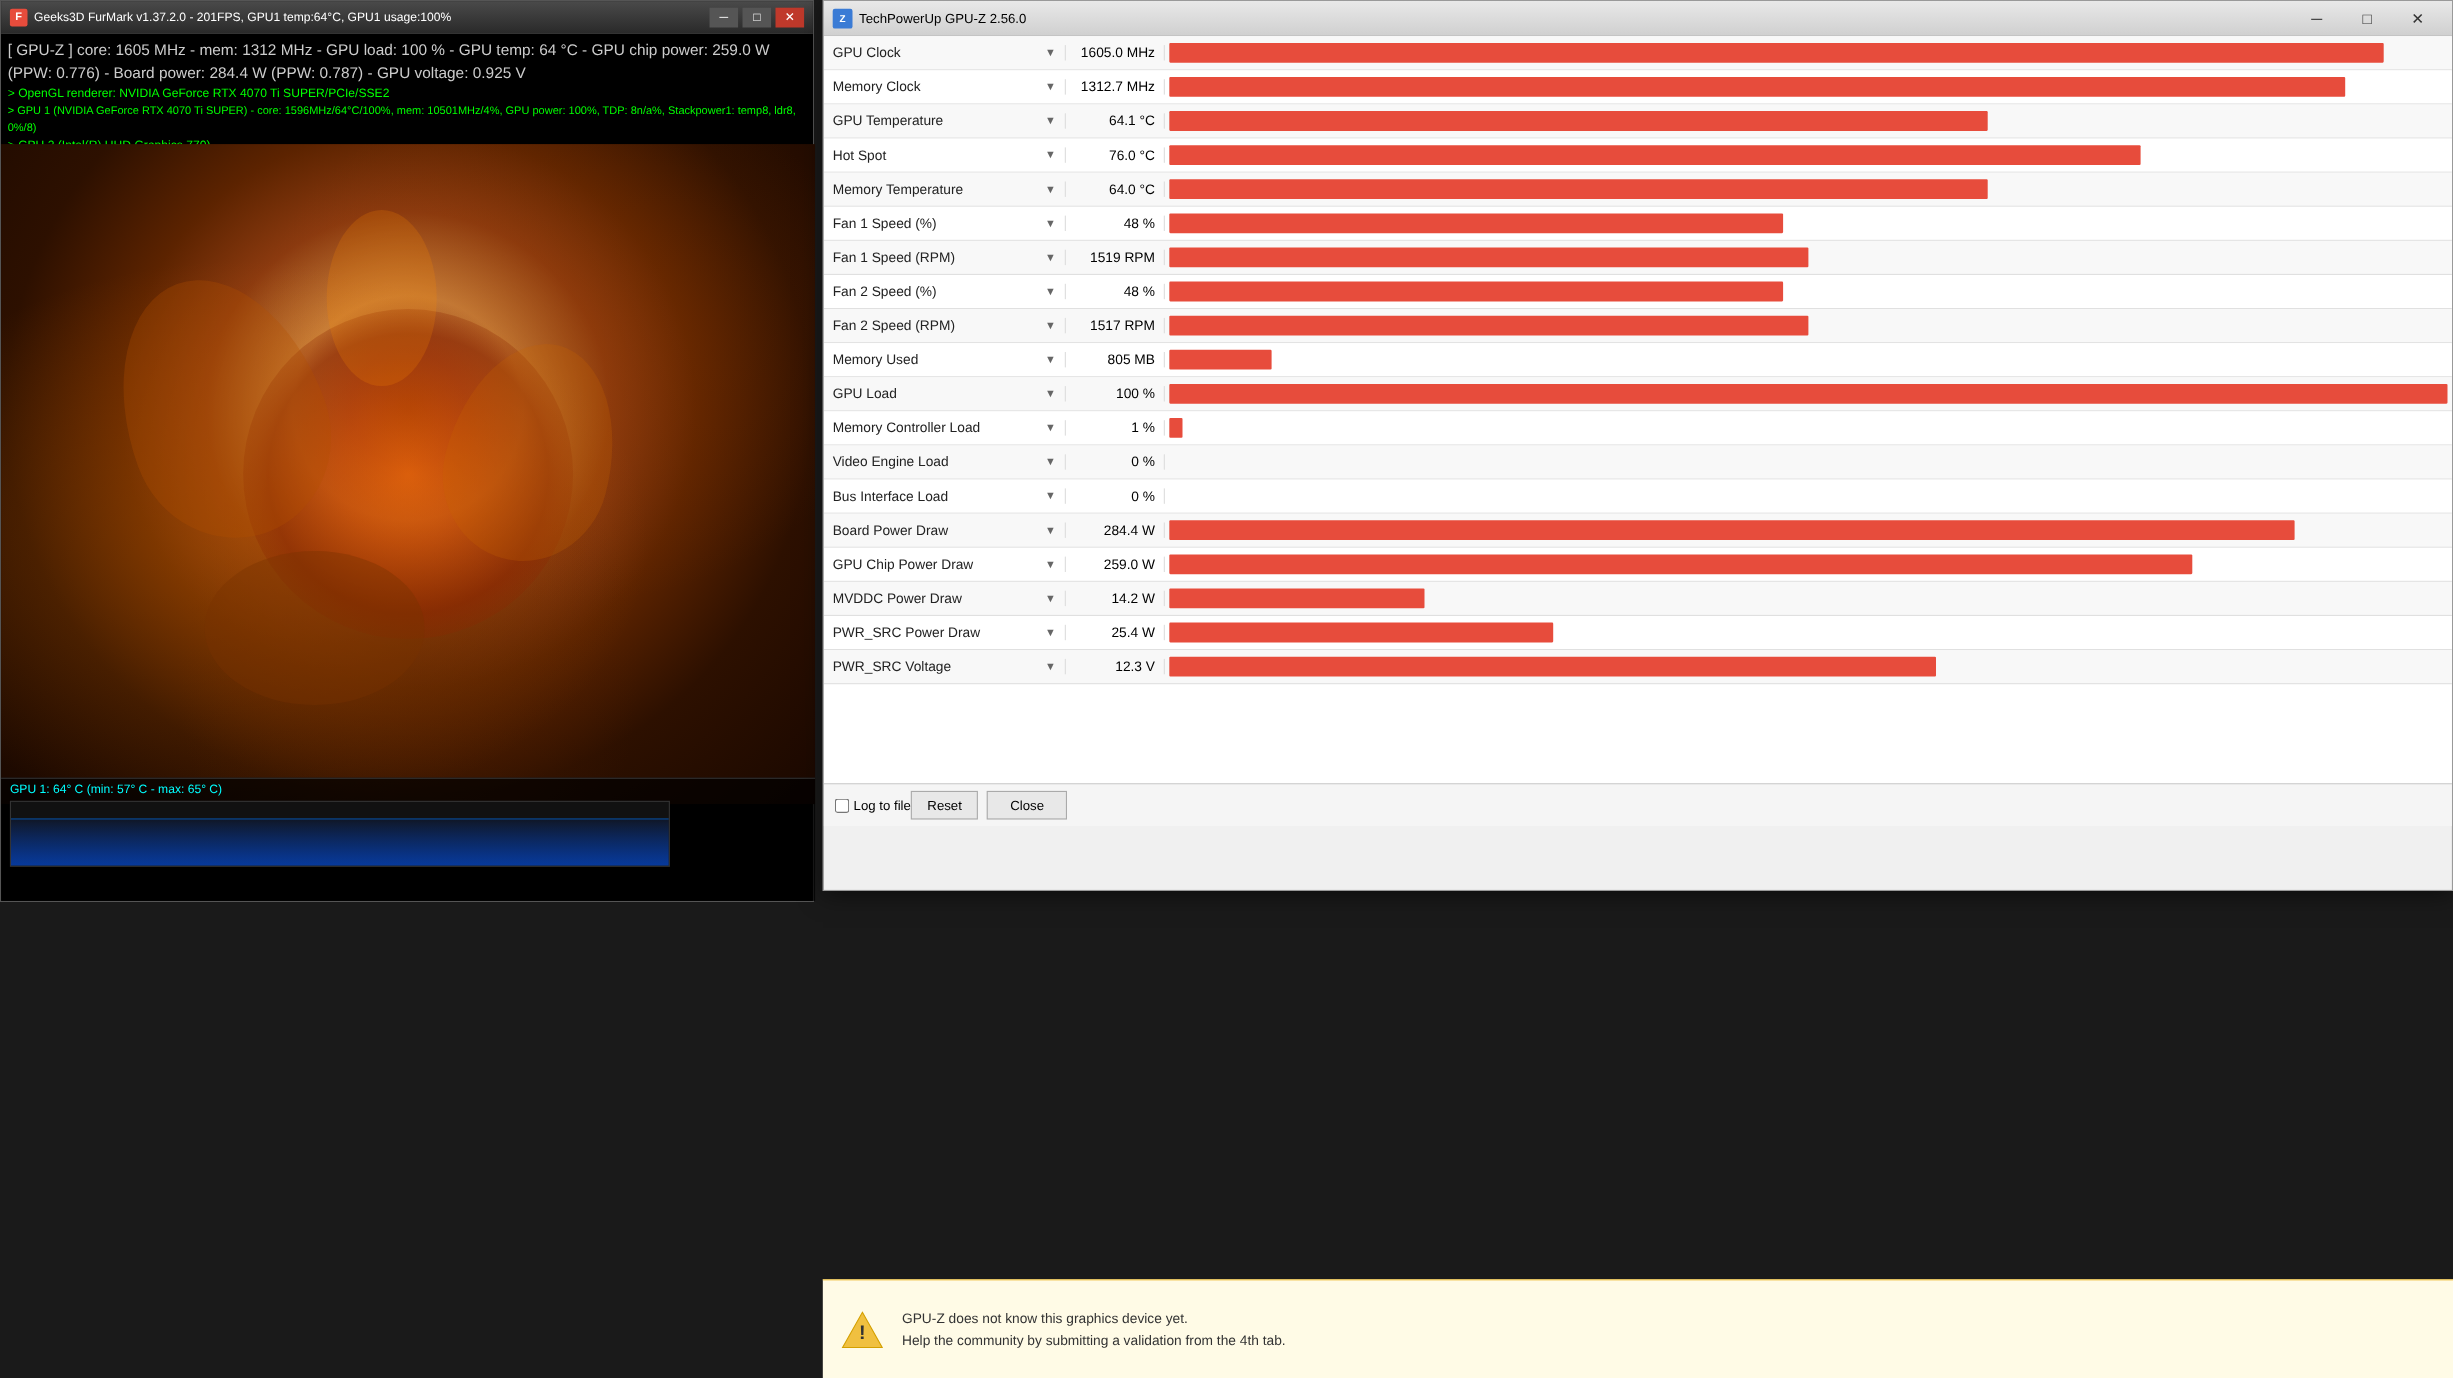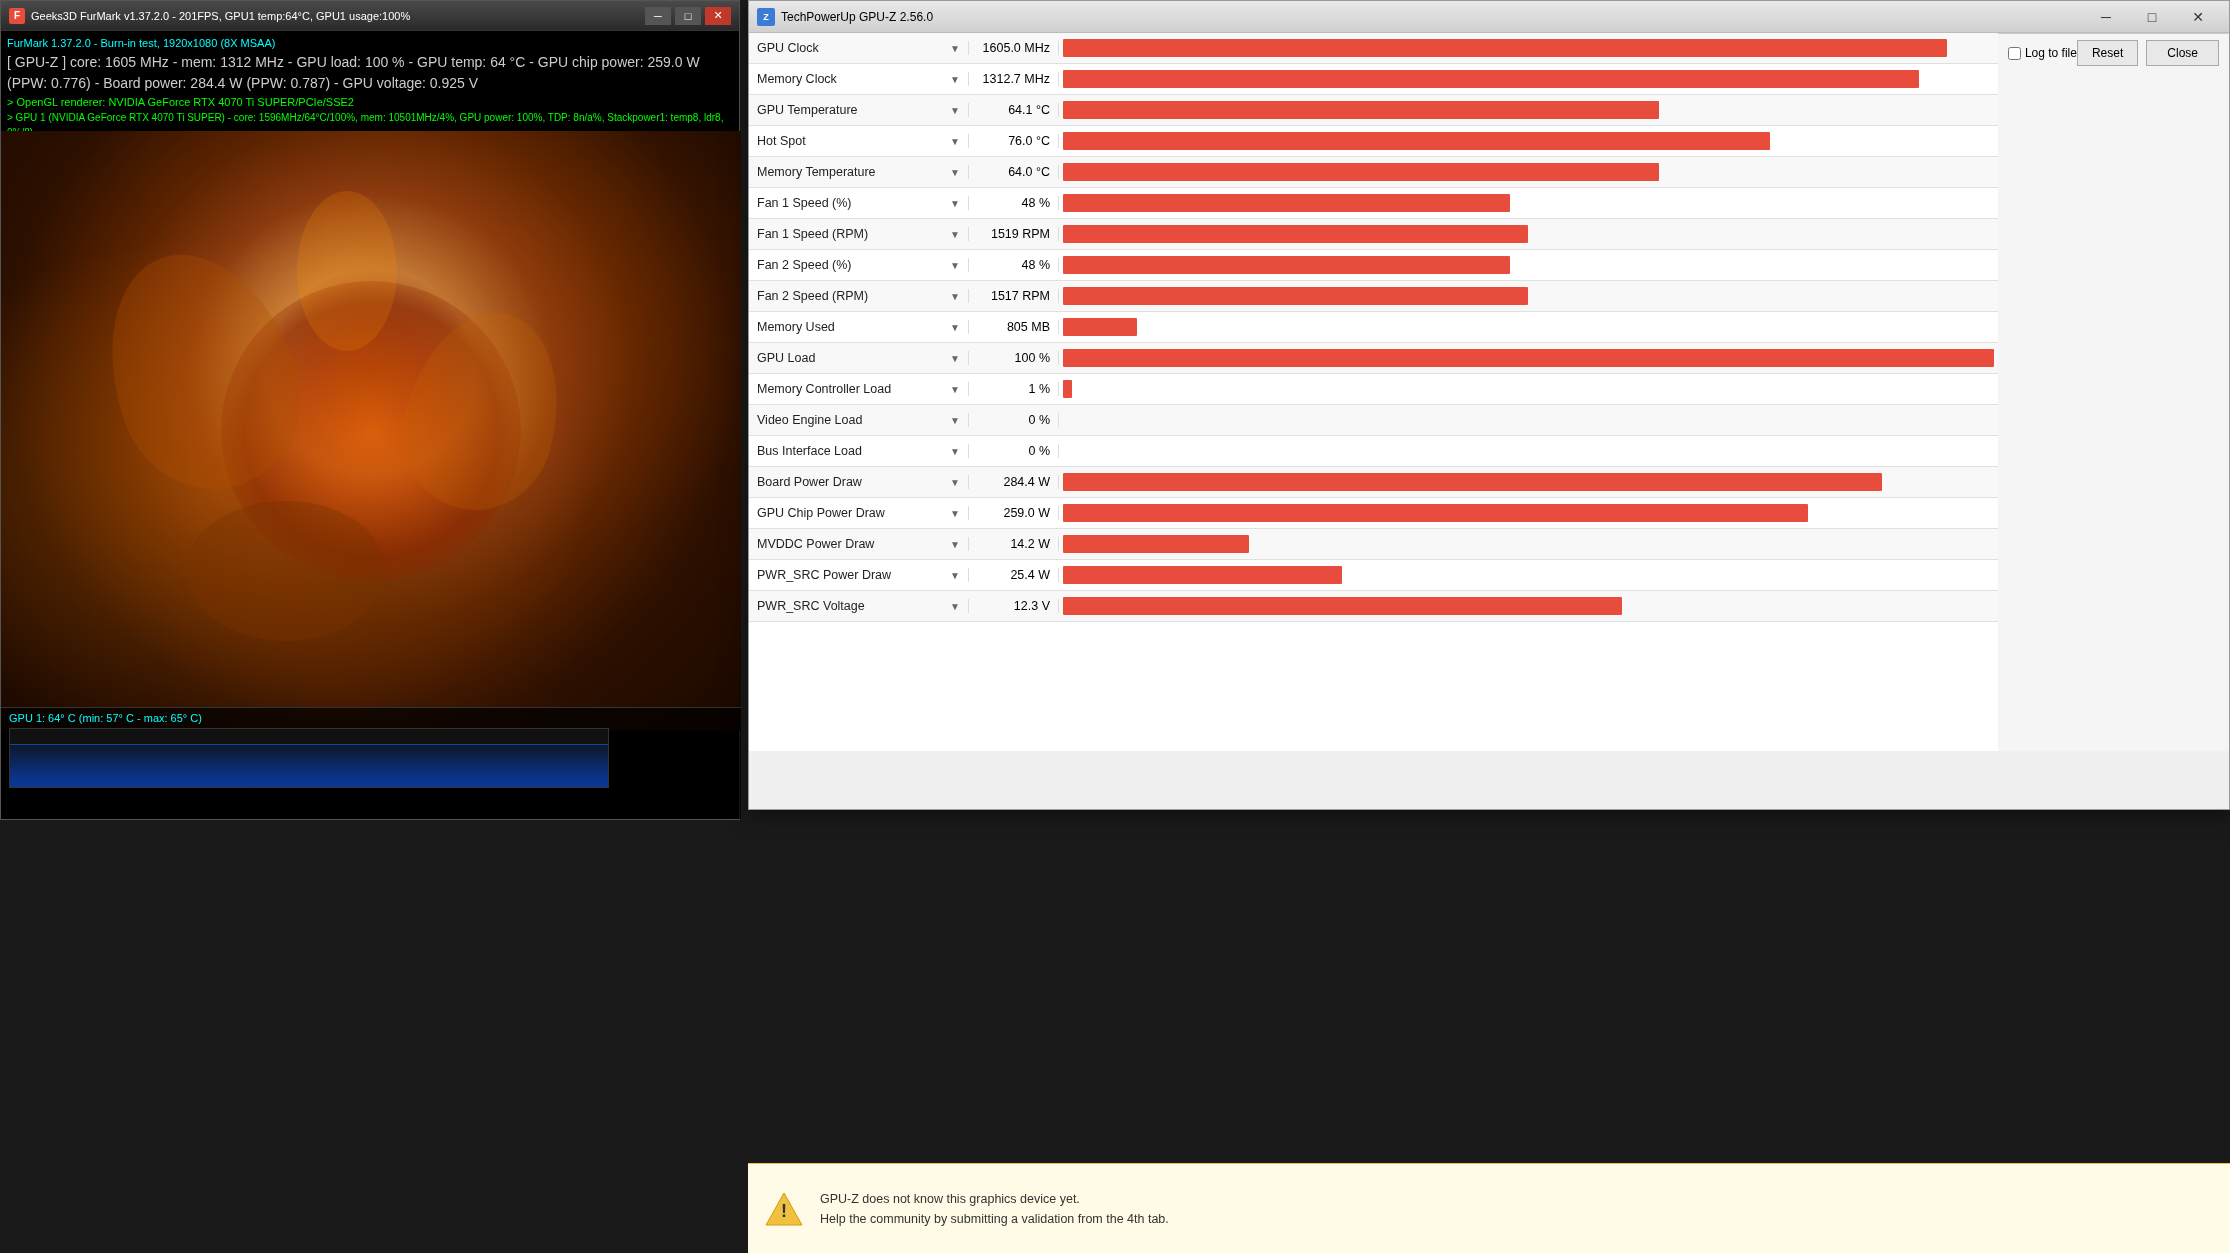--- a/index.html
+++ b/index.html
@@ -196,21 +196,21 @@
       background: #fff;
       border-color: #3a7bd5;
       color: #000;
       font-weight: bold;
       border-bottom: 2px solid #fff;
       margin-bottom: -2px;
     }
 
     .gpuz-content {
       display: flex;
-      flex-direction: row;
+      flex-direction: column;
       height: calc(100% - 90px);
       padding: 0;
     }
 
     .sensors-table {
       flex: 1;
       overflow-y: auto;
       background: #fff;
     }
 
@@ -349,21 +349,20 @@
   <div class="furmark-titlebar">
     <div class="icon">F</div>
     <span style="font-size:11px;">Geeks3D FurMark v1.37.2.0 - 201FPS, GPU1 temp:64°C, GPU1 usage:100%</span>
     <div class="titlebar-controls">
       <button class="titlebar-btn">─</button>
       <button class="titlebar-btn">□</button>
       <button class="titlebar-btn close">✕</button>
     </div>
   </div>
   <div class="furmark-content">
-    <div class="line">FurMark 1.37.2.0 - Burn-in test, 1920x1080 (8X MSAA)</div>
     <div class="line" style="font-size:14px;color:#ccc;">[ GPU-Z ] core: 1605 MHz - mem: 1312 MHz - GPU load: 100 % - GPU temp: 64 °C - GPU chip power: 259.0 W (PPW: 0.776) - Board power: 284.4 W (PPW: 0.787) - GPU voltage: 0.925 V</div>
     <div class="line green">&gt; OpenGL renderer: NVIDIA GeForce RTX 4070 Ti SUPER/PCIe/SSE2</div>
     <div class="line green" style="font-size:10px;">&gt; GPU 1 (NVIDIA GeForce RTX 4070 Ti SUPER) - core: 1596MHz/64°C/100%, mem: 10501MHz/4%, GPU power: 100%, TDP: 8n/a%, Stackpower1: temp8, ldr8, 0%/8)</div>
     <div class="line green">&gt; GPU 2 (Intel(R) UHD Graphics 770)</div>
     <div class="line white">- F1: toggle help</div>
   </div>
   <div class="furmark-canvas">
     <div class="furmark-swirl"></div>
 
     <div style="position:absolute;top:20%;left:15%;width:180px;height:240px;border-radius:50% 50% 50% 50%/60% 60% 40% 40%;background:rgba(180,80,0,0.3);transform:rotate(-20deg);"></div>

